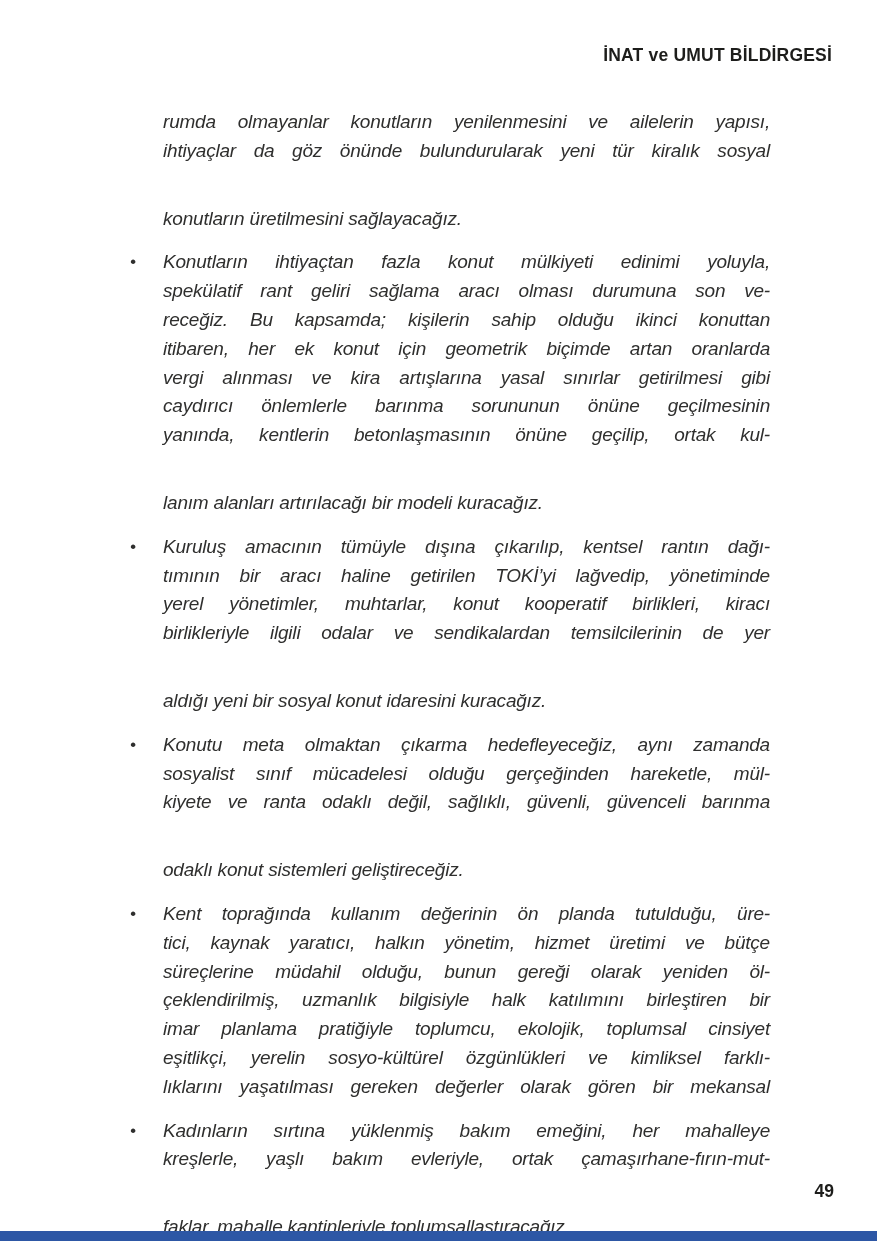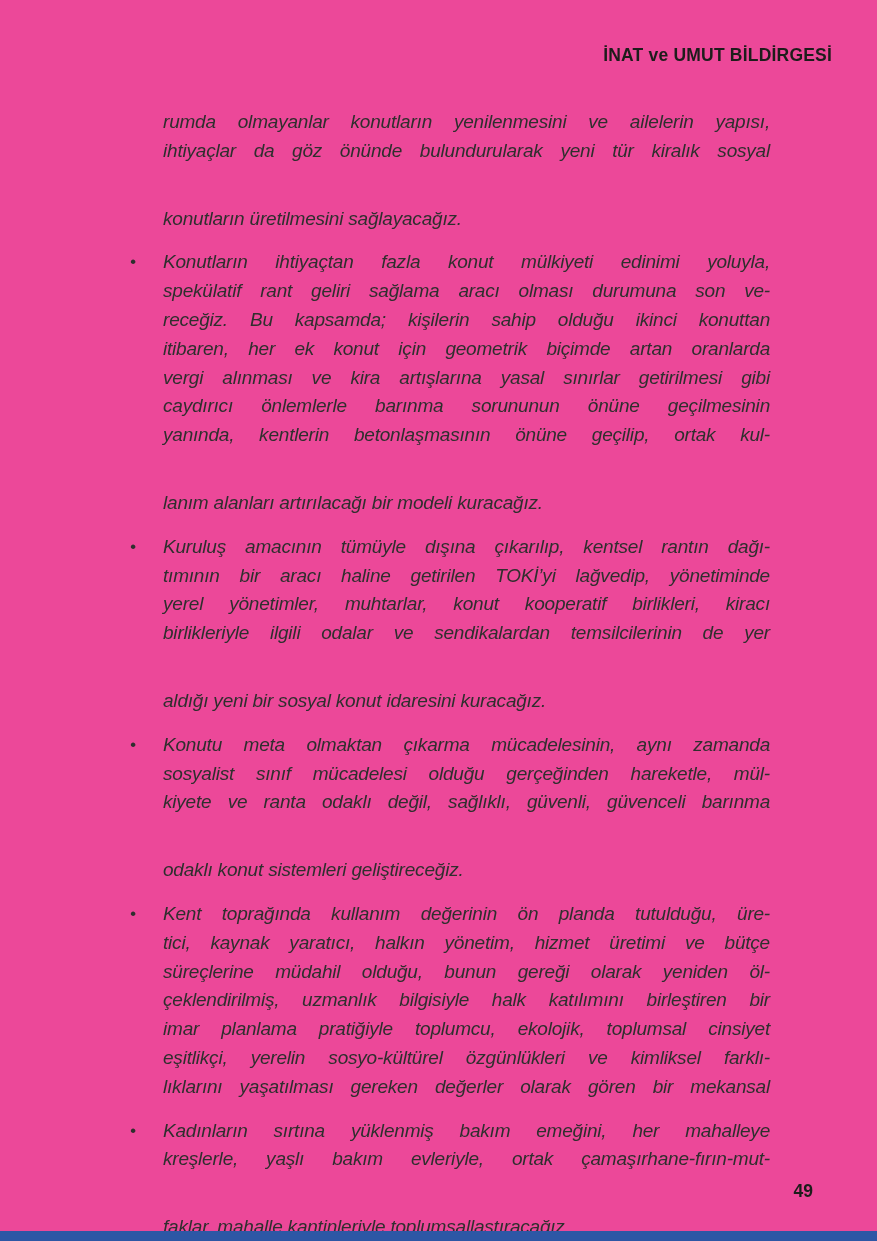--- a/index.html
+++ b/index.html
@@ -1,19 +1,19 @@
 <!DOCTYPE html>
 <html><head>
 <meta charset="utf-8">
 <style>
   html,body{margin:0;padding:0;background:#e8e8e8;}
   .page{
     position:relative;
     width:877px;height:1241px;
-    background:#ec4899;
+    background:#ffffff;
     font-family:"Liberation Sans",sans-serif;
     overflow:hidden;
     margin:0 auto;
   }
   .header-title{
     position:absolute;
     top:45px;right:45px;
     font-weight:bold;
     font-size:17.5px;
     letter-spacing:0.2px;
@@ -33,21 +33,21 @@
   .bullet-marker{
     position:absolute;left:2px;top:0;
     font-size:17px;
     color:#2f2f2e;
   }
   .text{margin-left:35px;}
   .line{text-align:justify;text-align-last:justify;}
   .line.last{text-align-last:left;margin-top:39px;}
   .page-number{
     position:absolute;
-    top:1181px;right:64px;
+    top:1181px;right:43px;
     font-weight:bold;
     font-size:17.5px;
     color:#1d1d1b;
   }
   .footer-bar{
     position:absolute;
     left:0;bottom:0;
     width:100%;height:10px;
   }
 </style>
@@ -84,21 +84,21 @@
           <div class="line">Kuruluş amacının tümüyle dışına çıkarılıp, kentsel rantın dağı-</div>
           <div class="line">tımının bir aracı haline getirilen TOKİ’yi lağvedip, yönetiminde</div>
           <div class="line">yerel yönetimler, muhtarlar, konut kooperatif birlikleri, kiracı</div>
           <div class="line">birlikleriyle ilgili odalar ve sendikalardan temsilcilerinin de yer</div>
           <div class="line last">aldığı yeni bir sosyal konut idaresini kuracağız.</div>
         </div>
       </div>
       <div class="item">
         <span class="bullet-marker">•</span>
         <div class="text">
-          <div class="line">Konutu meta olmaktan çıkarma mücadelesinin, aynı zamanda</div>
+          <div class="line">Konutu meta olmaktan çıkarma hedefleyeceğiz, aynı zamanda</div>
           <div class="line">sosyalist sınıf mücadelesi olduğu gerçeğinden hareketle, mül-</div>
           <div class="line">kiyete ve ranta odaklı değil, sağlıklı, güvenli, güvenceli barınma</div>
           <div class="line last">odaklı konut sistemleri geliştireceğiz.</div>
         </div>
       </div>
       <div class="item">
         <span class="bullet-marker">•</span>
         <div class="text">
           <div class="line">Kent toprağında kullanım değerinin ön planda tutulduğu, üre-</div>
           <div class="line">tici, kaynak yaratıcı, halkın yönetim, hizmet üretimi ve bütçe</div>

